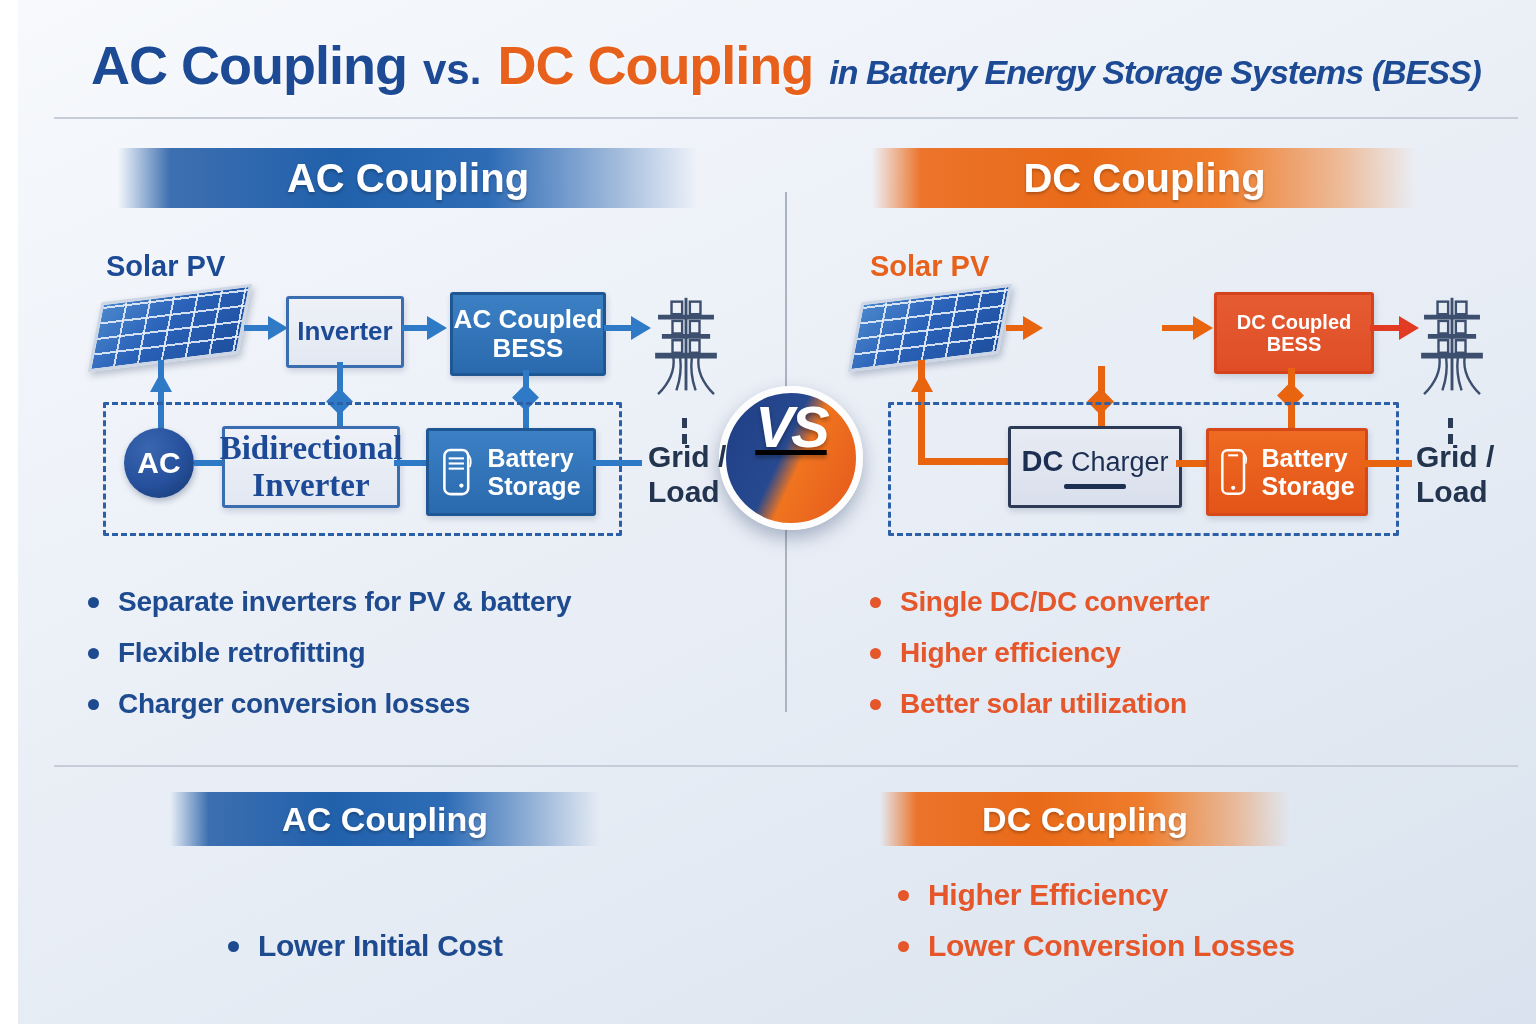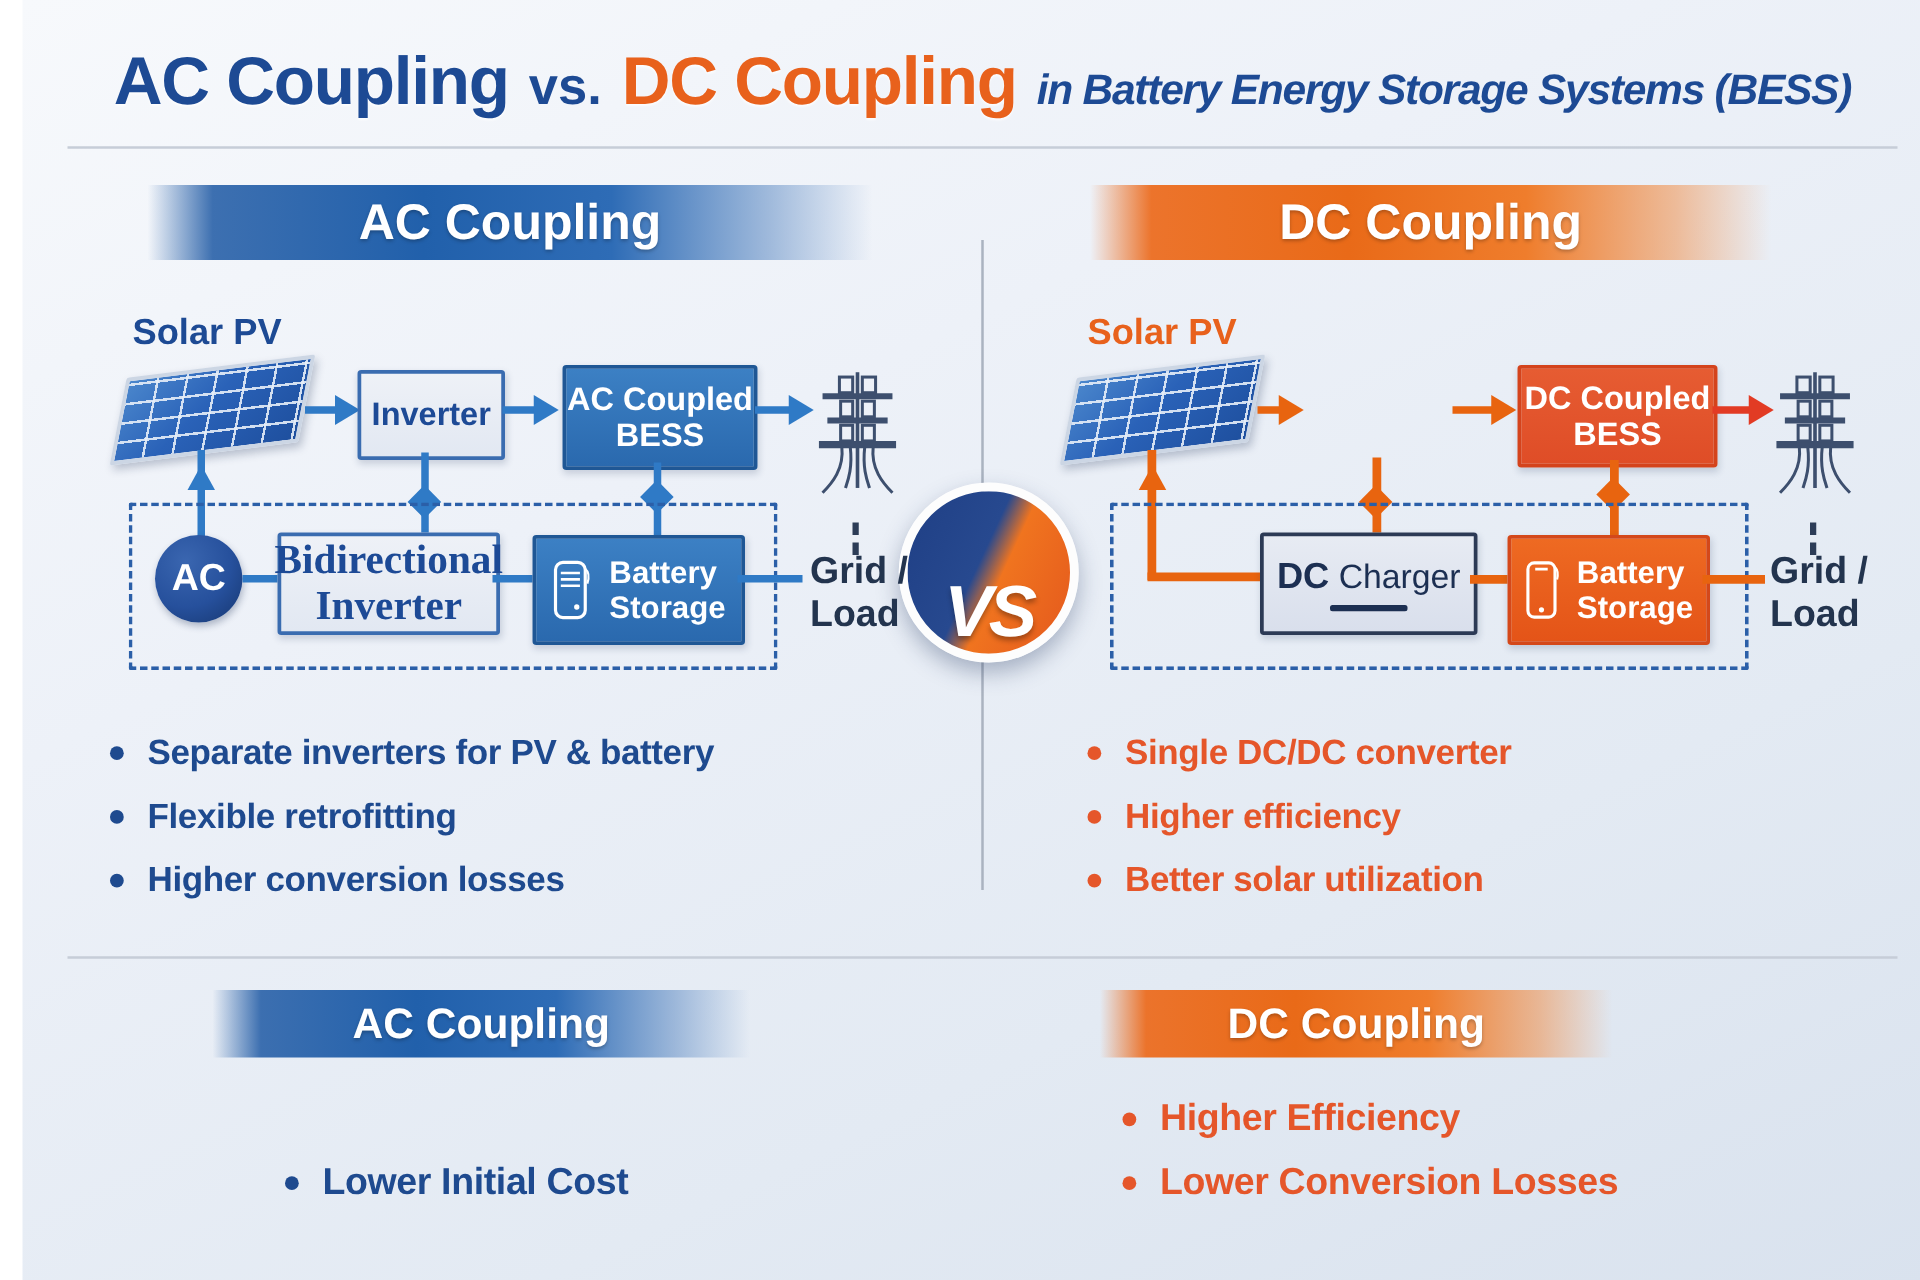--- a/index.html
+++ b/index.html
@@ -21,21 +21,21 @@
     font-size:40px;text-shadow:0 2px 3px rgba(0,0,0,.25);}
   .banner-blue{background:linear-gradient(90deg,rgba(58,108,176,0) 0%,rgba(45,100,170,.92) 9%,#2160ab 38%,#2e6cb6 64%,rgba(96,140,196,.55) 86%,rgba(96,140,196,0) 100%);}
   .banner-orange{background:linear-gradient(90deg,rgba(236,111,31,0) 0%,rgba(236,105,26,.92) 9%,#e96a18 38%,#ef7d2c 64%,rgba(240,135,60,.5) 86%,rgba(240,135,60,0) 100%);}
   .banner-sm{font-size:34px;height:54px;}
   
   .box{display:flex;flex-direction:column;align-items:center;justify-content:center;
     text-align:center;line-height:1.12;border-radius:3px;box-shadow:1px 3px 6px rgba(30,50,90,.18);}
   .box-light{background:linear-gradient(180deg,#eef1f7,#e2e8f2);border:3px solid #3a6cb0;color:#1d4a96;font-weight:bold;font-size:26px;}
   .box-blue{background:linear-gradient(180deg,#3c80c4,#2a69ae);border:3px solid #1f5795;color:#fff;font-weight:bold;font-size:26px;}
   .box-orange{background:linear-gradient(180deg,#f08a2e,#ea731c);border:3px solid #dd650f;color:#fff;font-weight:bold;font-size:25px;}
-  .box-red{background:linear-gradient(180deg,#e65c32,#df4d27);border:3px solid #d4431c;color:#fff;font-weight:bold;font-size:26px;}
+  .box-red{background:linear-gradient(180deg,#e65c32,#df4d27);border:3px solid #d4431c;color:#fff;font-weight:bold;font-size:20px;}
   .box-charger{background:linear-gradient(180deg,#e7ebf3,#d9dfec);border:3px solid #2c3a55;color:#1c2f52;font-size:27px;}
   .solar-label-b{font-size:29px;font-weight:bold;color:#1d4a94;}
   .solar-label-o{font-size:29px;font-weight:bold;color:#e8611c;}
   .grid-label{font-size:30px;font-weight:bold;color:#23344e;line-height:1.15;}
   
   .hl{height:6px;}
   .vl{width:6px;}
   .c-blue{background:#2f7ac6;}
   .c-orange{background:#e8640f;}
   .c-red{background:#e23b24;}
@@ -56,22 +56,22 @@
       repeating-linear-gradient(90deg,transparent 0 22px,rgba(230,238,248,.9) 22px 24px),
       repeating-linear-gradient(0deg,transparent 0 13px,rgba(230,238,248,.9) 13px 15px),
       linear-gradient(135deg,#4a86cc 0%,#2a62b8 45%,#1e4f9e 100%);}
   
   .ac-circle{width:70px;height:70px;border-radius:50%;display:flex;align-items:center;justify-content:center;
     background:radial-gradient(circle at 35% 30%,#3a66b0 0%,#26509c 55%,#16366e 100%);
     color:#fff;font-weight:bold;font-size:30px;box-shadow:1px 3px 6px rgba(20,40,80,.3);}
   
   .vs-badge{width:130px;height:130px;border-radius:50%;border:7px solid #fdfdfd;
     background:linear-gradient(115deg,#1f3f85 0%,#27498f 44%,#f0741f 56%,#e4581d 100%);
-    display:flex;align-items:flex-end;justify-content:center;
-    box-shadow:0 8px 18px rgba(40,60,100,.35);}
+    display:flex;align-items:flex-start;justify-content:center;
+    box-shadow:0 8px 18px rgba(40,60,100,.35);text-decoration:underline;}
   .vs-badge span{color:#fff;font-weight:bold;font-style:italic;font-size:58px;letter-spacing:-3px;
     text-shadow:0 3px 4px rgba(0,0,0,.3);}
   
   .bullet{display:flex;align-items:center;gap:19px;}
   .dot{width:11px;height:11px;border-radius:50%;flex:none;}
   .dot-b{background:#1e4a8f;}
   .dot-o{background:#e5562a;}
   .btxt{font-size:28px;font-weight:bold;letter-spacing:-.3px;}
   .btxt-b{color:#1e4a8f;}
   .btxt-o{color:#e5562a;}
@@ -179,21 +179,21 @@
   <div class="abs bullet" style="left:70px;top:586px;">
     <span class="dot dot-b"></span>
     <span class="btxt btxt-b">Separate inverters for PV &amp; battery</span>
   </div>
   <div class="abs bullet" style="left:70px;top:637px;">
     <span class="dot dot-b"></span>
     <span class="btxt btxt-b">Flexible retrofitting</span>
   </div>
   <div class="abs bullet" style="left:70px;top:688px;">
     <span class="dot dot-b"></span>
-    <span class="btxt btxt-b">Higher conversion losses</span>
+    <span class="btxt btxt-b">Charger conversion losses</span>
   </div>
 
   <div class="abs banner banner-orange" style="left:854px;top:148px;width:545px;height:60px;">
     <span>DC Coupling</span>
   </div>
 
   <div class="abs solar-label-o" style="left:852px;top:250px;">Solar PV</div>
   <div class="abs panel" style="left:836px;top:294px;"></div>
 
   <div class="abs hl c-orange" style="left:988px;top:325px;width:18px;"></div>

